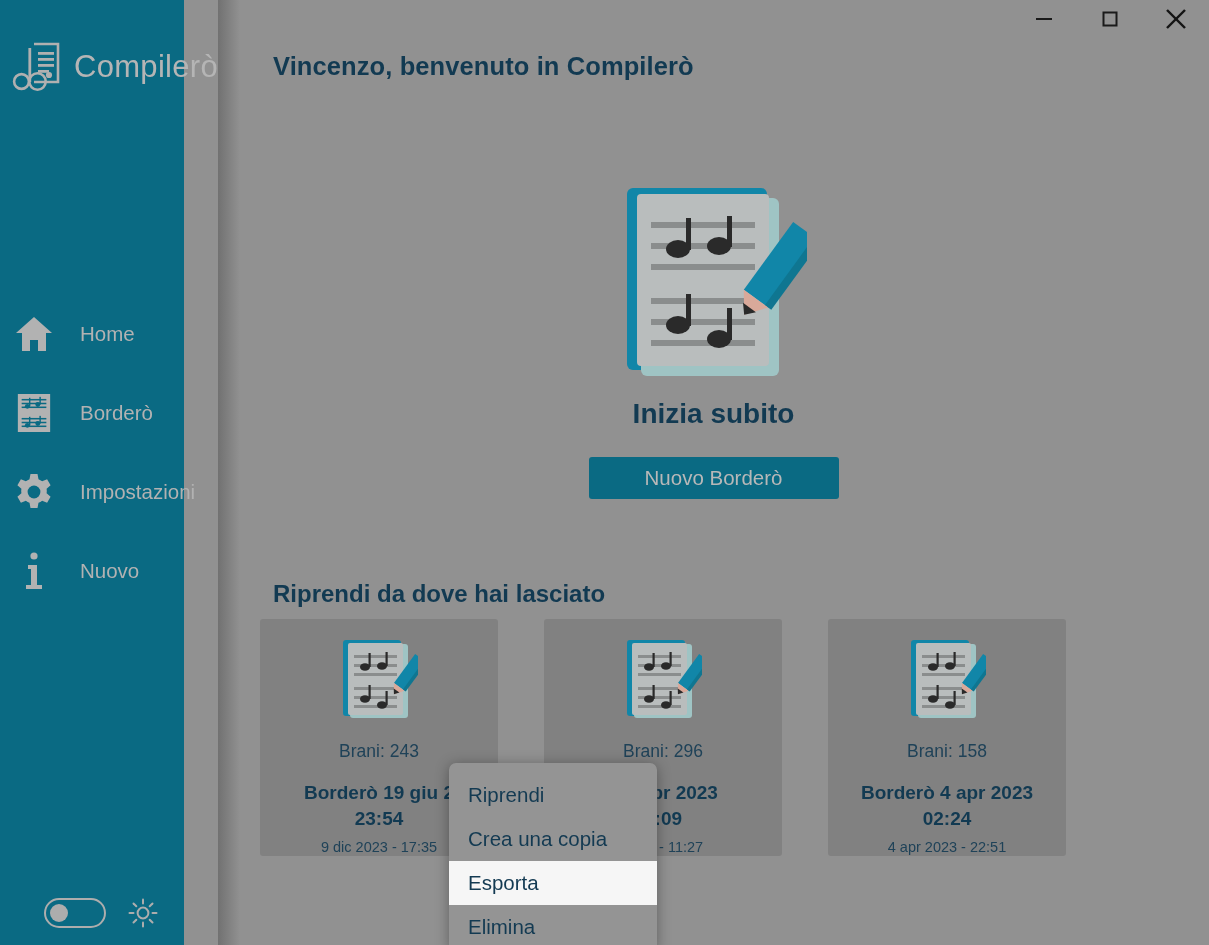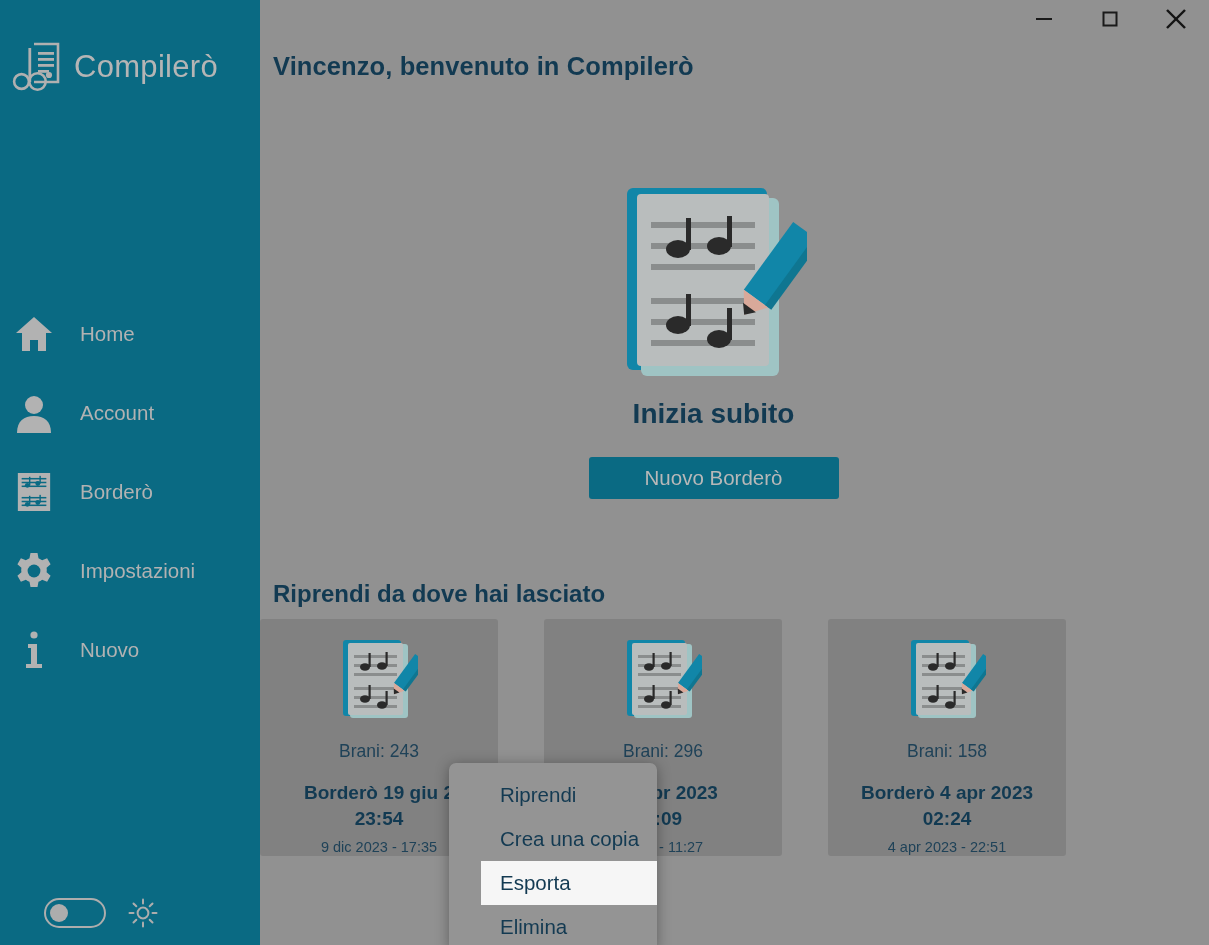--- a/index.html
+++ b/index.html
@@ -17,21 +17,21 @@
     width: 1209px;
     height: 945px;
     background: #919191;
     overflow: hidden;
   }
 
   
   #sidebar {
     position: absolute;
     left: 0; top: 0;
-    width: 260px;
+    width: 184px;
     height: 945px;
     background: #0a6a83;
     z-index: 20;
   }
 
   #sidebar-shadow {
     position: absolute;
     left: 218px; top: 0;
     width: 22px;
     height: 945px;
@@ -232,21 +232,20 @@
     z-index: 40;
   }
   .menu-item {
     height: 44px;
     display: flex;
     align-items: center;
     padding-left: 19px;
     font-size: 20.5px;
     color: #133a52;
     cursor: pointer;
-    margin-left: 32px;
   }
   .menu-item.highlight { background: #f6f6f6; }
 </style>
 </head>
 <body>
 
 <div id="app">
 
   <div id="sidebar">
 
@@ -277,29 +276,20 @@
 
       <div class="nav-item">
         <span class="nav-icon">
           <svg viewBox="0 0 40 38" width="40" height="38" fill="#b2b2b2">
             <path d="M20 2 L38 18 H32 V36 H24 V25 H16 V36 H8 V18 H2 Z"></path>
           </svg>
         </span>
         <span class="nav-label">Home</span>
       </div>
 
-      <div class="nav-item">
-        <span class="nav-icon">
-          <svg viewBox="0 0 40 40" width="40" height="40" fill="#b2b2b2">
-            <circle cx="20" cy="12" r="9"></circle>
-            <path d="M3 40 C3 28 10 23 20 23 C30 23 37 28 37 40 Z"></path>
-          </svg>
-        </span>
-        <span class="nav-label">Account</span>
-      </div>
 
       <div class="nav-item">
         <span class="nav-icon">
           <svg viewBox="0 0 40 44" width="38" height="42">
             <rect x="3" y="2" width="34" height="40" fill="#b2b2b2"></rect>
             <g stroke="#0a6a83" stroke-width="1.6">
               <line x1="7" y1="8" x2="33" y2="8"></line>
               <line x1="7" y1="12" x2="33" y2="12"></line>
               <line x1="7" y1="16" x2="33" y2="16"></line>
               <line x1="7" y1="28" x2="33" y2="28"></line>

